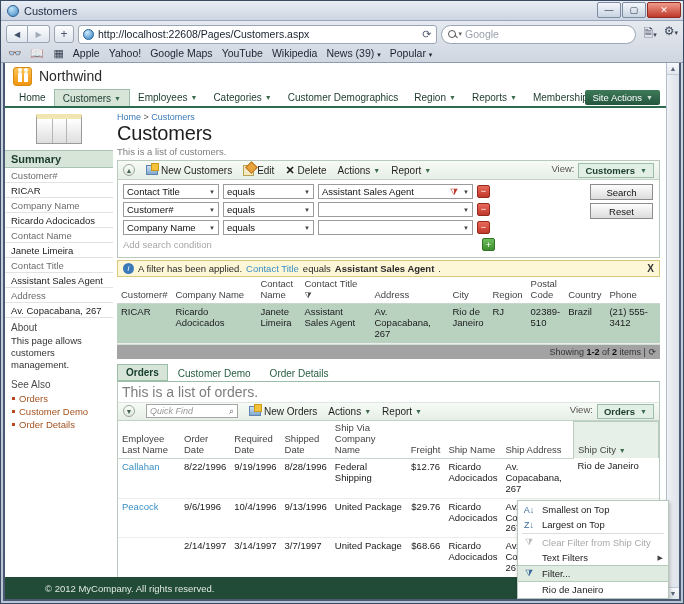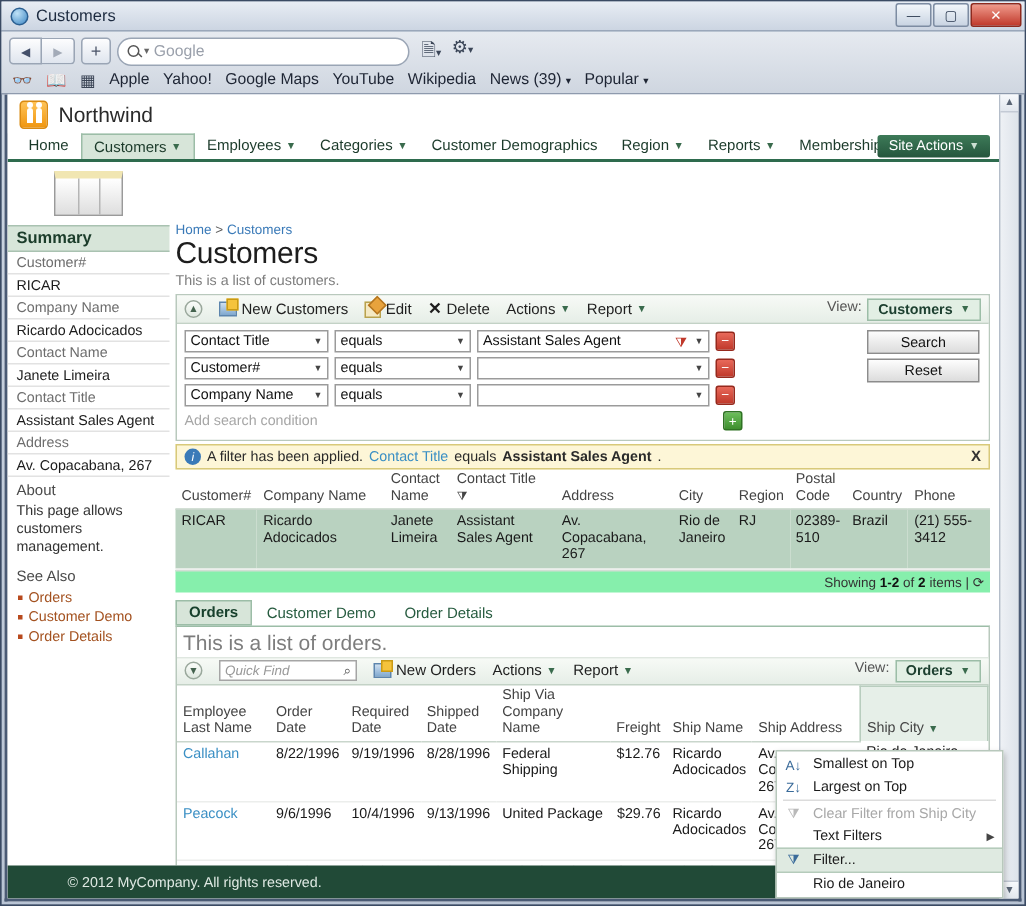--- a/index.html
+++ b/index.html
@@ -157,21 +157,21 @@
     background: #d7e5d9; border-top: 1px solid #a9c2b1; border-bottom: 1px solid #a9c2b1;
     font-size: 11px; color: #1c3d2b; padding: 2px 6px; font-weight: bold;
   }
   .sl { font-size: 9.5px; padding: 1.5px 6px; border-bottom: 1px solid #e2e2e2; color: #6d6d6d; }
   .sv { font-size: 9.5px; padding: 1.5px 6px; border-bottom: 1px solid #e2e2e2; color: #1b1b1b; }
   .sect { font-size: 10px; color: #4b4b4b; padding: 4px 6px 2px 6px; }
   .sect-t { font-size: 9.5px; color: #333; padding: 0 6px 4px 6px; line-height: 1.25; }
   .slink { font-size: 9.5px; color: #a3511f; padding: 1px 6px 1px 14px; position: relative; }
   .slink::before { content:''; position:absolute; left:7px; top:5px; width:3px;height:3px;background:#b8491d; }
   
-  .main { flex: 1; padding: 4px 6px 0 4px; overflow: hidden; display: flex; flex-direction: column; margin-top: 36px; }
+  .main { flex: 1; padding: 4px 6px 0 4px; overflow: hidden; display: flex; flex-direction: column; }
   .crumb { font-size: 9px; color: #5b5b5b; }
   .crumb a { color: #3a7ab8; text-decoration: none; }
   h1.title { font-size: 20px; font-weight: normal; color: #1d1d1d; margin: 0 0 1px 0; letter-spacing: -0.2px;}
   .subtitle { font-size: 9.5px; color: #7d7d7d; margin-bottom: 3px; }
   .panel { border: 1px solid #b9c9bd; }
   .ptoolbar {
     background: linear-gradient(#f7faf6, #e6eee7); border-bottom: 1px solid #c3d2c6;
     display: flex; align-items: center; gap: 11px; padding: 2px 5px; font-size: 10px; color: #1f1f1f;
     height: 19px;
   }
@@ -208,21 +208,21 @@
     border-radius: 2px; color: #fff; font-size: 9px; display:flex;align-items:center;justify-content:center;
     line-height: 1;
   }
   .plus {
     width: 13px; height: 13px; background: linear-gradient(#6dbe5c,#3f8f2f); border: 1px solid #2f7223;
     border-radius: 2px; color: #fff; font-size: 9px; display:flex;align-items:center;justify-content:center;
   }
   .addcond { font-size: 9.5px; color: #a6a6a6; width: 196px; }
   .srbtns { position: absolute; right: 6px; top: 4px; display: flex; flex-direction: column; gap: 3px; }
   .srbtn {
-    width: 75px; height: 16px; border: 1px solid #8c8c8c;
+    width: 63px; height: 16px; border: 1px solid #8c8c8c;
     background: linear-gradient(#fdfdfd, #dcdcdc);
     font-size: 9.5px; color: #111; display: flex; align-items: center; justify-content: center;
   }
   .alertbar {
     background: #fdf6d7; border: 1px solid #d8c97a; margin-top: 2px;
     font-size: 9.5px; color: #2a2a2a; padding: 2px 5px; display: flex; align-items: center; gap: 4px;
   }
   .ibadge {
     width: 11px; height: 11px; border-radius: 50%; background: #3a7ab8; color: #fff;
     font-size: 8px; display: flex; align-items: center; justify-content: center; flex: 0 0 11px;
@@ -235,21 +235,21 @@
   table.grid th {
     text-align: left; font-weight: normal; color: #444; padding: 2px 4px;
     border-bottom: 1px solid #c9d6cc; vertical-align: bottom; line-height: 1.15;
   }
   table.grid td { padding: 3px 4px; color: #1a1a1a; vertical-align: top; line-height: 1.15; border-bottom: 1px solid #eceeec;}
   table.grid tr.sel td { background: #b9d2c0; }
   .klink { color: #3a8fc4; }
   .na { color: #aaa; }
   .gridfoot {
     font-size: 9px; color: #333; text-align: right; padding: 2px 4px;
-    border-top: 1px solid #d3ded5; background: #86efac;
+    border-top: 1px solid #d3ded5; background: #a3a3a3;
   }
   .gridfoot b { color: #111; }
   
   .tabs { display: flex; gap: 1px; margin-top: 5px; align-items: flex-end; }
   .tab {
     font-size: 10px; padding: 2px 8px; color: #265b3f; background: #fff;
     border: 1px solid transparent; border-bottom: none;
   }
   .tab.active { background: #d7e5d9; border: 1px solid #9cbda7; font-weight: bold; color: #17402c; }
   .subtitle2 { font-size: 14px; color: #7d7d7d; padding: 2px 4px; }
@@ -297,20 +297,25 @@
     </div>
   </div>
 
   <div class="chrome">
     <div class="urlrow">
       <div class="navgrp">
         <div class="navbtn">◀</div>
         <div class="navbtn">▶</div>
       </div>
       <div class="plusbtn">+</div>
+      <div class="urlbox">
+        <span class="globe"></span>
+        <span>http://localhost:22608/Pages/Customers.aspx</span>
+        <span class="reload">⟳</span>
+      </div>
       <div class="searchbox">
         <span class="mag"></span>
         <span style="font-size:7px;color:#666;">▾</span>
         <span>Google</span>
       </div>
       <div class="chrome-r">
         <span>🗎<span style="font-size:7px;">▾</span></span>
         <span>⚙<span style="font-size:7px;">▾</span></span>
       </div>
     </div>

